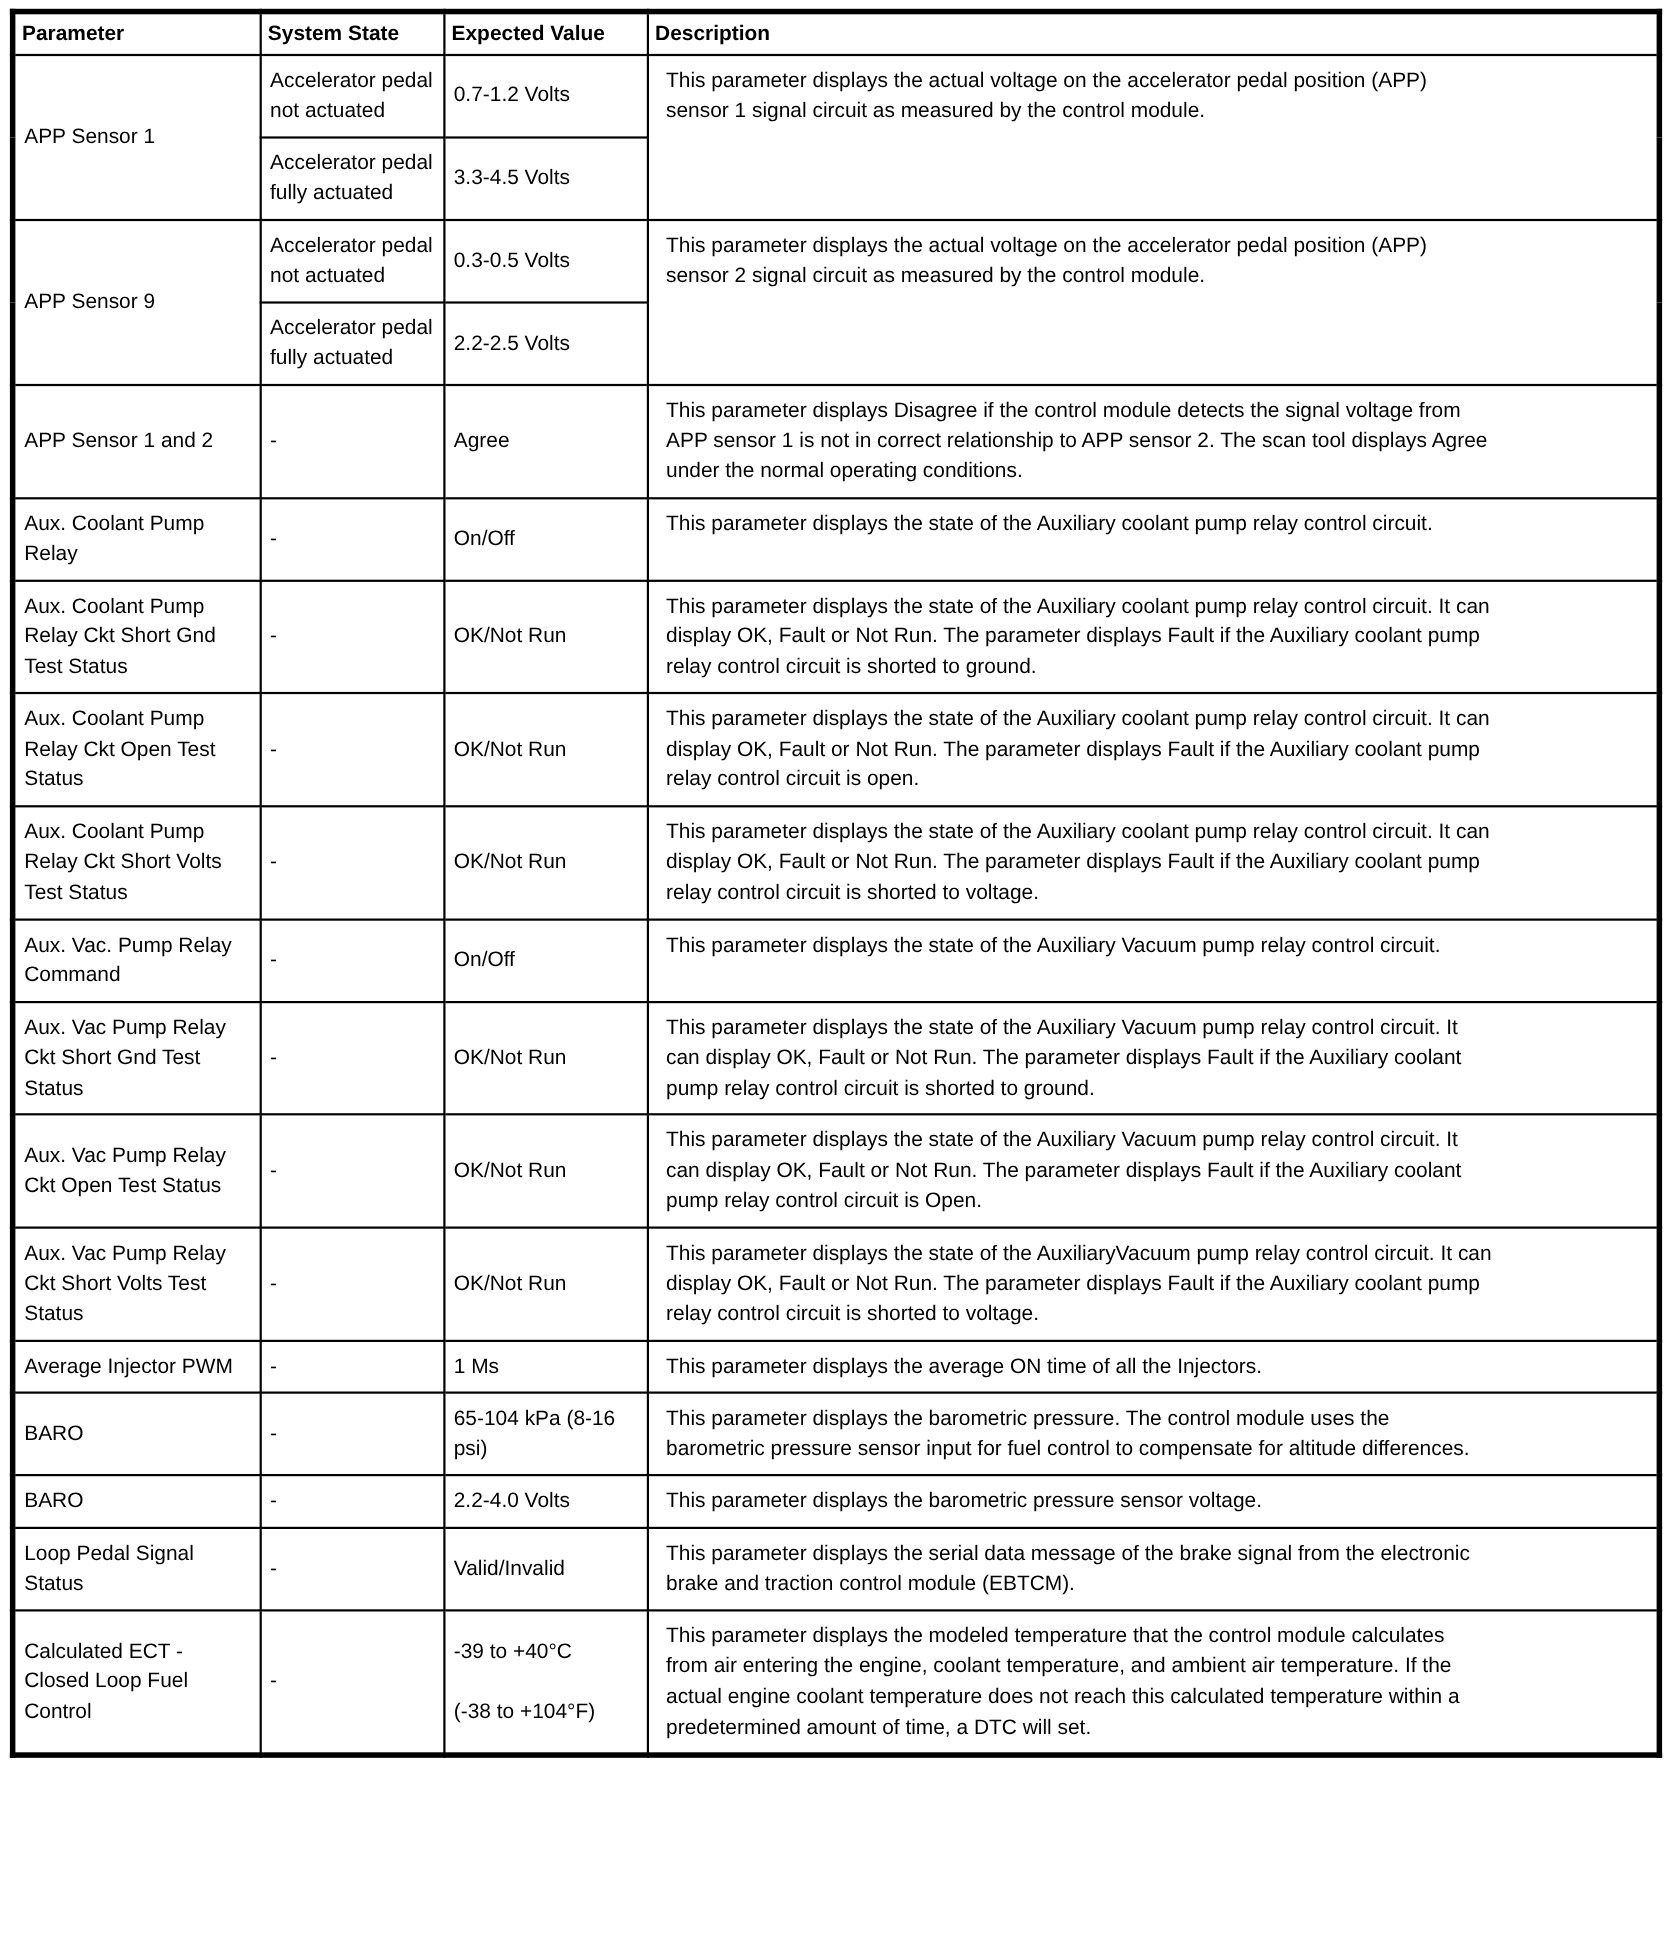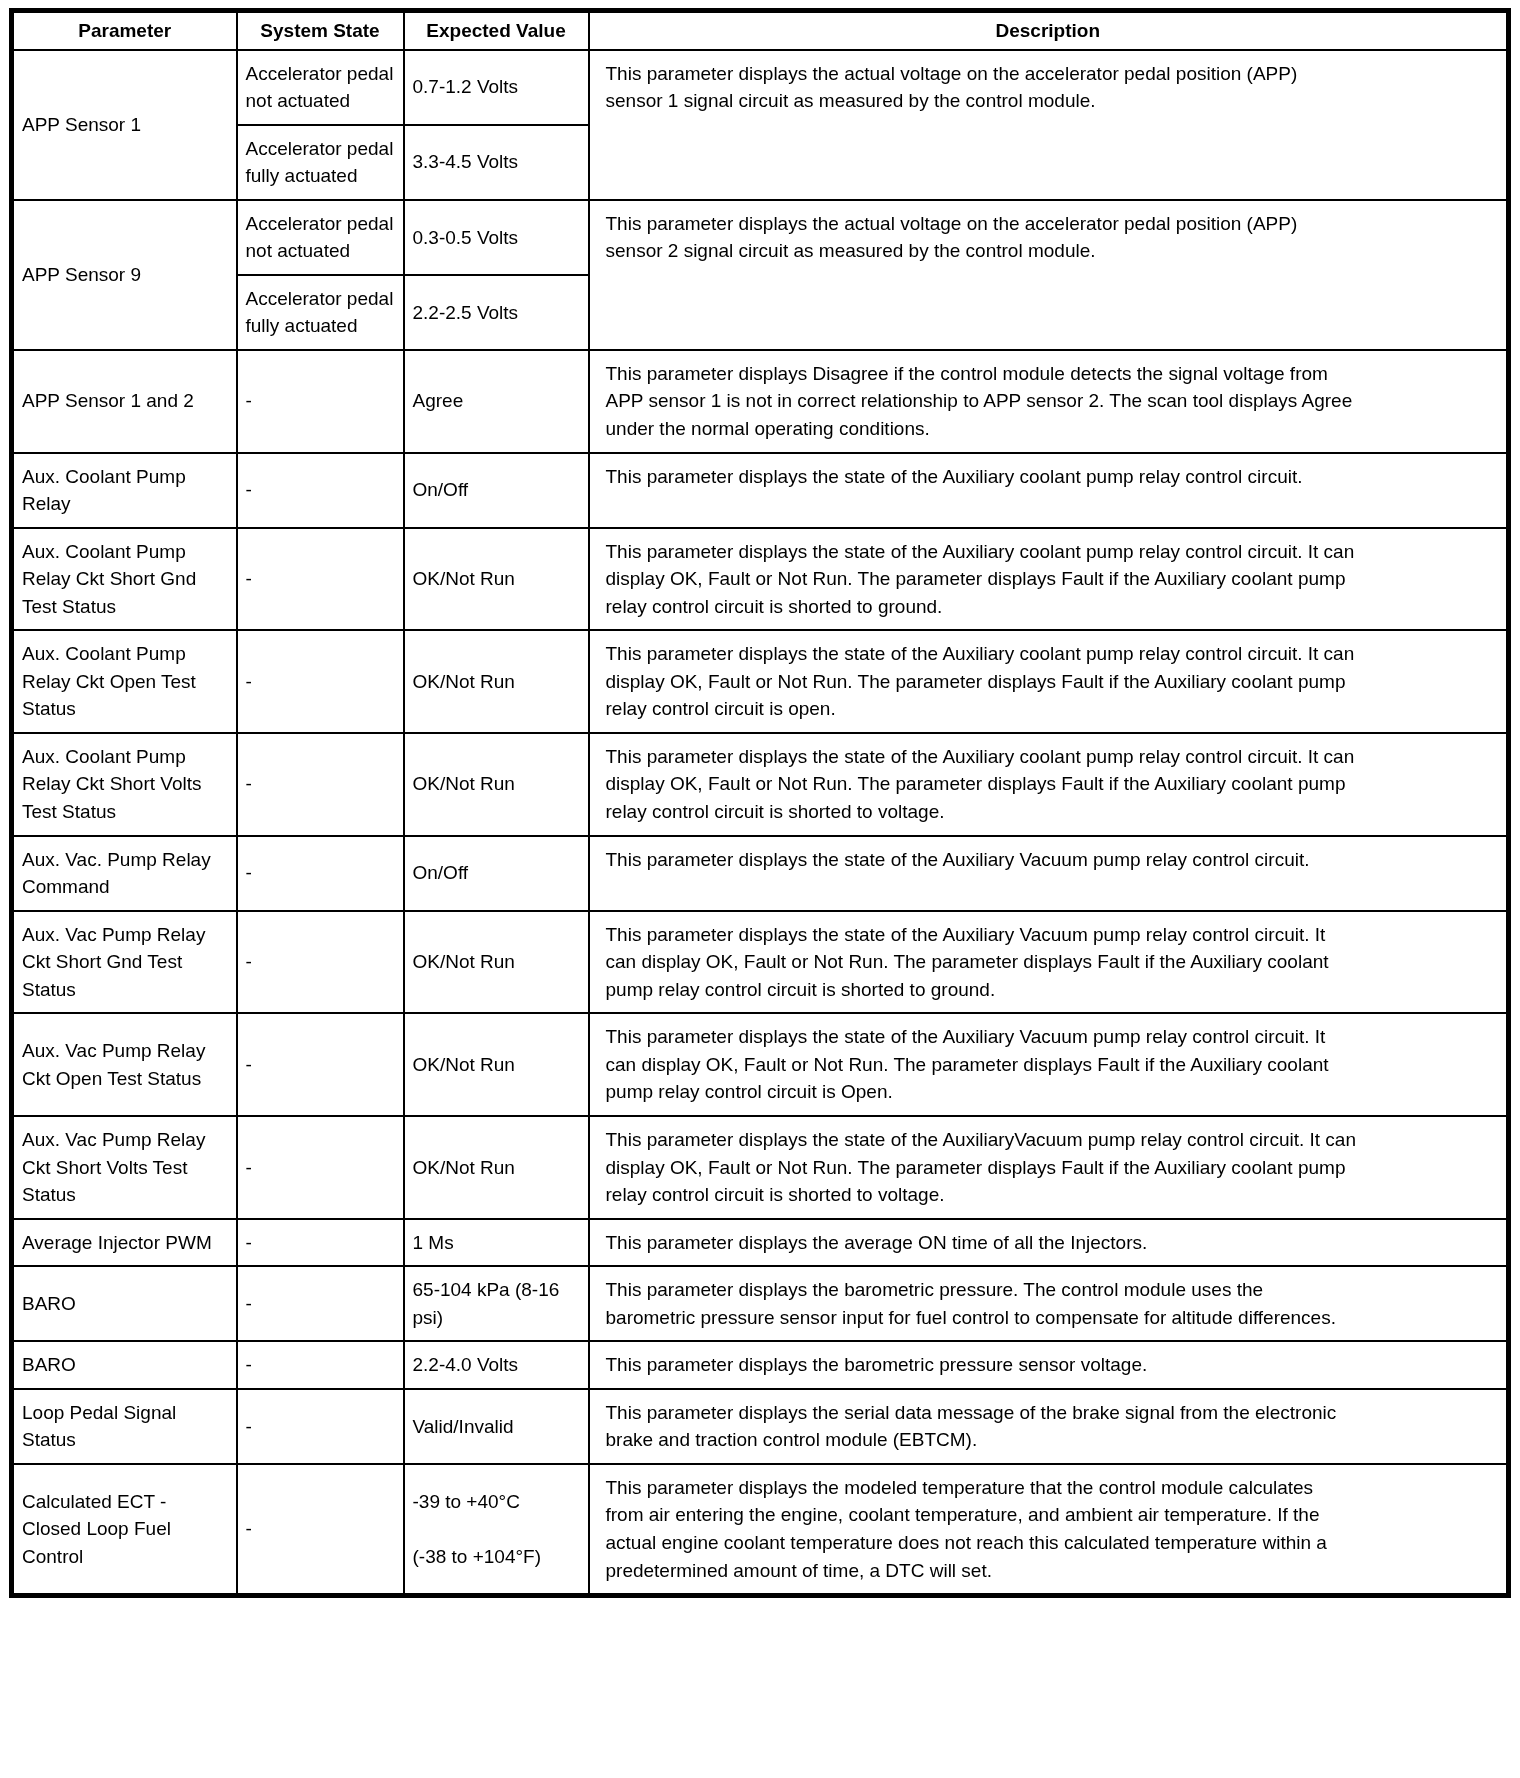--- a/index.html
+++ b/index.html
@@ -24,21 +24,21 @@
   th, td {
     border: 2px solid #000;
     padding: 9px 8px;
     font-size: 19px;
     line-height: 1.45;
     text-align: left;
     vertical-align: middle;
     overflow-wrap: break-word;
   }
   th {
-    text-align: center;
+    text-align: left;
     font-weight: bold;
     padding: 4px 6px;
   }
   td.col-param  { vertical-align: middle; }
   td.col-state  { vertical-align: middle; }
   td.col-value  { vertical-align: middle; white-space: pre-line; }
   td.col-desc   { vertical-align: top; padding-right: 150px; padding-left: 16px; }
 </style>
 </head>
 <body>

